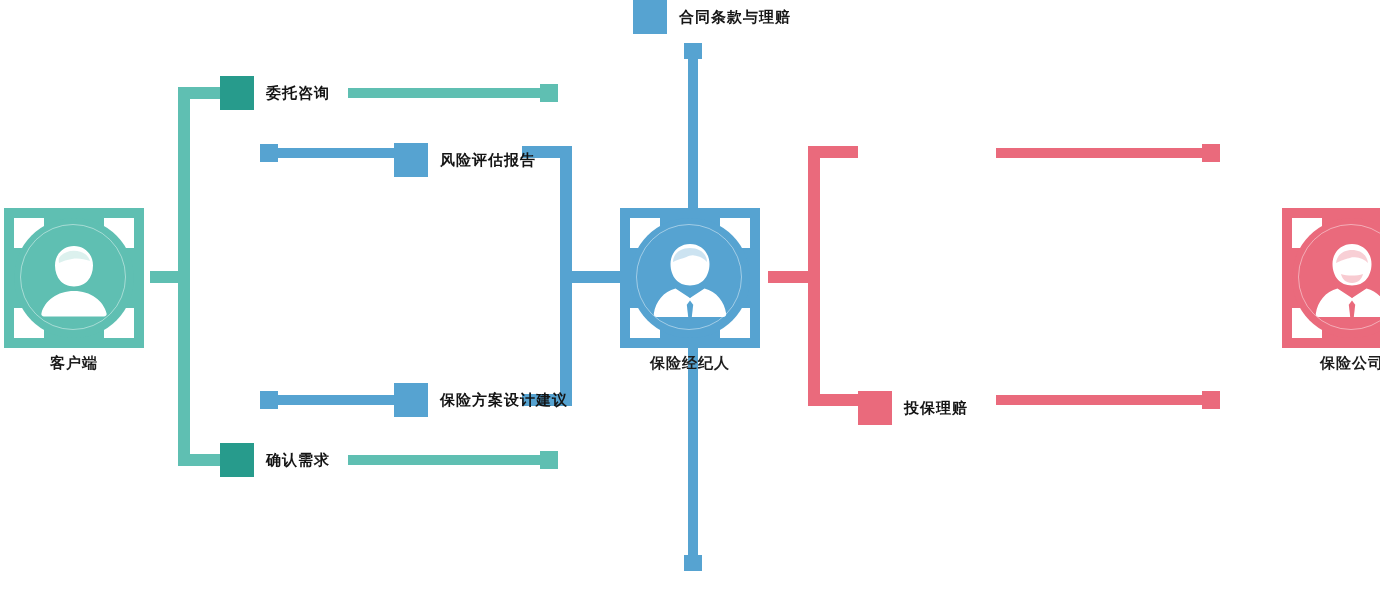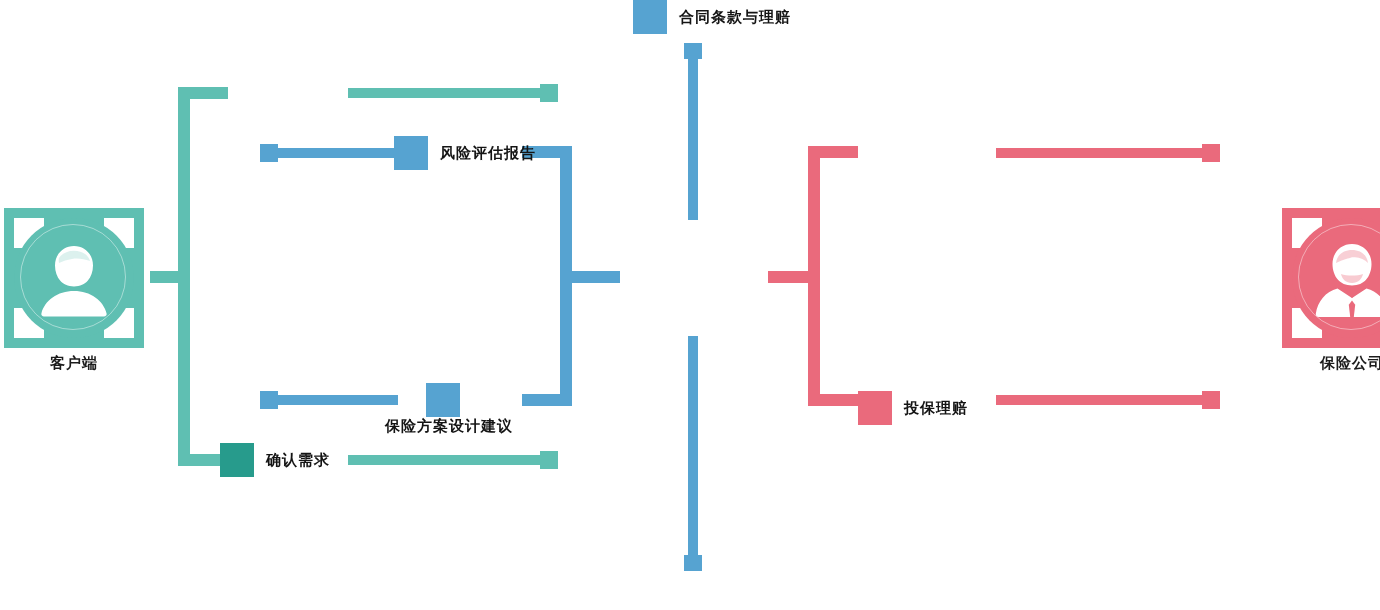--- a/index.html
+++ b/index.html
@@ -95,20 +95,44 @@
                    c1.7 0 3-1.4 2.6-3C89.5 82.6 76.5 73 60 73z"></path>
           <path fill="#5fbfb2" opacity=".22" d="M45 40c4-6 13-9 22-6 5 1.7 8 5 9 9
                    -6-2-12-3-18-2-5 .8-9 2-13 4-.4-1.7-.4-3.4 0-5z"></path>
         </svg>
         <div class="inner-ring"></div>
       </div>
     </div>
     <div class="actor-label">客户端</div>
   </div>
 
+  <div class="actor" style="left:620px;top:208px;">
+    <div class="actor-frame" style="background:#56a3d1;">
+      <div class="corner tl"></div>
+        <div class="corner tr"></div>
+      <div class="corner bl"></div>
+        <div class="corner br"></div>
+      <div class="actor-circle" style="background:#56a3d1;">
+        <svg class="actor-svg" viewBox="0 0 120 120">
+          <path fill="#ffffff" d="M60 26c-11.2 0-19.5 8.6-19.5 20 0 6.4 2.1 12 5.5 15.8
+                   3 3.4 7.8 5.7 14 5.7s11-2.3 14-5.7c3.4-3.8 5.5-9.4 5.5-15.8
+                   0-11.4-8.3-20-19.5-20z"></path>
+          <path fill="#56a3d1" opacity=".3" d="M43 44c0-8 7-14 17-14s17 6 17 14
+                   c-3-4-8-6-13-6.6-3-.4-5 .5-7.5 1.6C52 40.6 47 42 43 44z"></path>
+          <path fill="#ffffff" d="M74.5 70.5 60 80l-14.5-9.5C33.6 73.4 25.6 83.6 23.8 95.7
+                   c-.3 1.8 1.1 3.3 2.9 3.3h66.6c1.8 0 3.2-1.5 2.9-3.3
+                   C94.4 83.6 86.4 73.4 74.5 70.5z"></path>
+          <path fill="#56a3d1" d="M60 80 53 70.5h14z"></path>
+          <path fill="#56a3d1" d="M60 82.5l-3.2 4.2 1.4 12.3h3.6l1.4-12.3z"></path>
+        </svg>
+        <div class="inner-ring"></div>
+      </div>
+    </div>
+    <div class="actor-label">保险经纪人</div>
+  </div>
 
   <div class="actor" style="left:1238px;top:208px;margin-left:44px;">
     <div class="actor-frame" style="background:#ea6a7c;">
       <div class="corner tl"></div>
         <div class="corner tr"></div>
       <div class="corner bl"></div>
         <div class="corner br"></div>
       <div class="actor-circle" style="background:#ea6a7c;">
         <svg class="actor-svg" viewBox="0 0 120 120">
           <path fill="#ffffff" d="M60 26c-11.2 0-19.5 8.6-19.5 20 0 6.4 2.1 12 5.5 15.8
@@ -123,32 +147,36 @@
                    C94.4 83.6 86.4 73.4 74.5 70.5z"></path>
           <path fill="#ea6a7c" d="M60 80 53 70.5h14z"></path>
           <path fill="#ea6a7c" d="M60 82.5l-3.2 4.2 1.4 12.3h3.6l1.4-12.3z"></path>
         </svg>
         <div class="inner-ring"></div>
       </div>
     </div>
     <div class="actor-label">保险公司</div>
   </div>
 
+  <div class="item" style="left:220px;top:76px;">
+    <div class="item-swatch" style="background:#279b8c;"></div>
+    <div class="item-text">委托咨询</div>
+  </div>
 
   <div class="item" style="left:220px;top:443px;">
     <div class="item-swatch" style="background:#279b8c;"></div>
     <div class="item-text">确认需求</div>
   </div>
 
-  <div class="item" style="left:394px;top:136px;">
+  <div class="item" style="left:394px;top:143px;">
     <div class="item-swatch" style="background:#56a3d1;"></div>
     <div class="item-text">风险评估报告</div>
   </div>
 
-  <div class="item" style="left:373px;top:383px;flex-direction:column;">
+  <div class="item" style="left:394px;top:383px;">
     <div class="item-swatch" style="background:#56a3d1;"></div>
     <div class="item-text">保险方案设计建议</div>
   </div>
 
 
   <div class="item" style="left:858px;top:383px;margin-top:8px;">
     <div class="item-swatch" style="background:#ea6a7c;"></div>
     <div class="item-text">投保理赔</div>
   </div>
 

